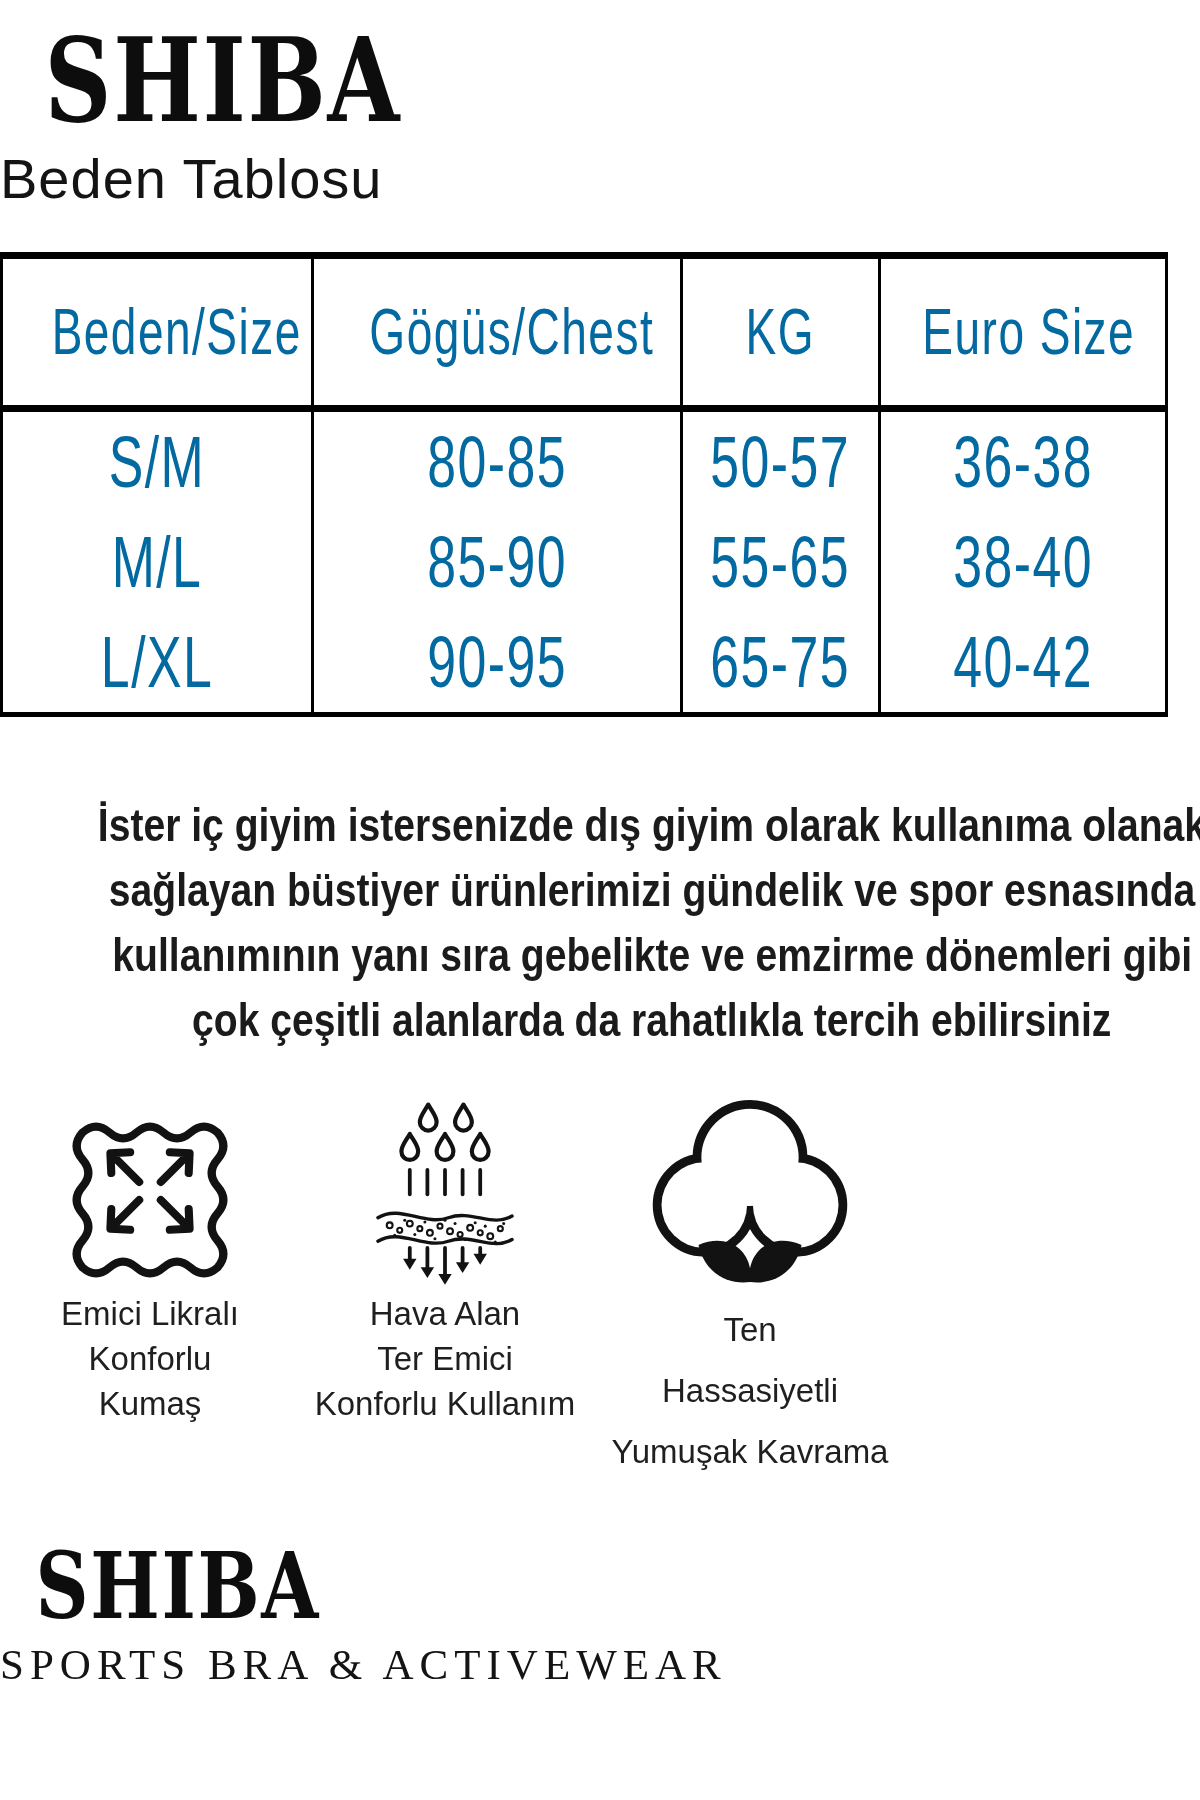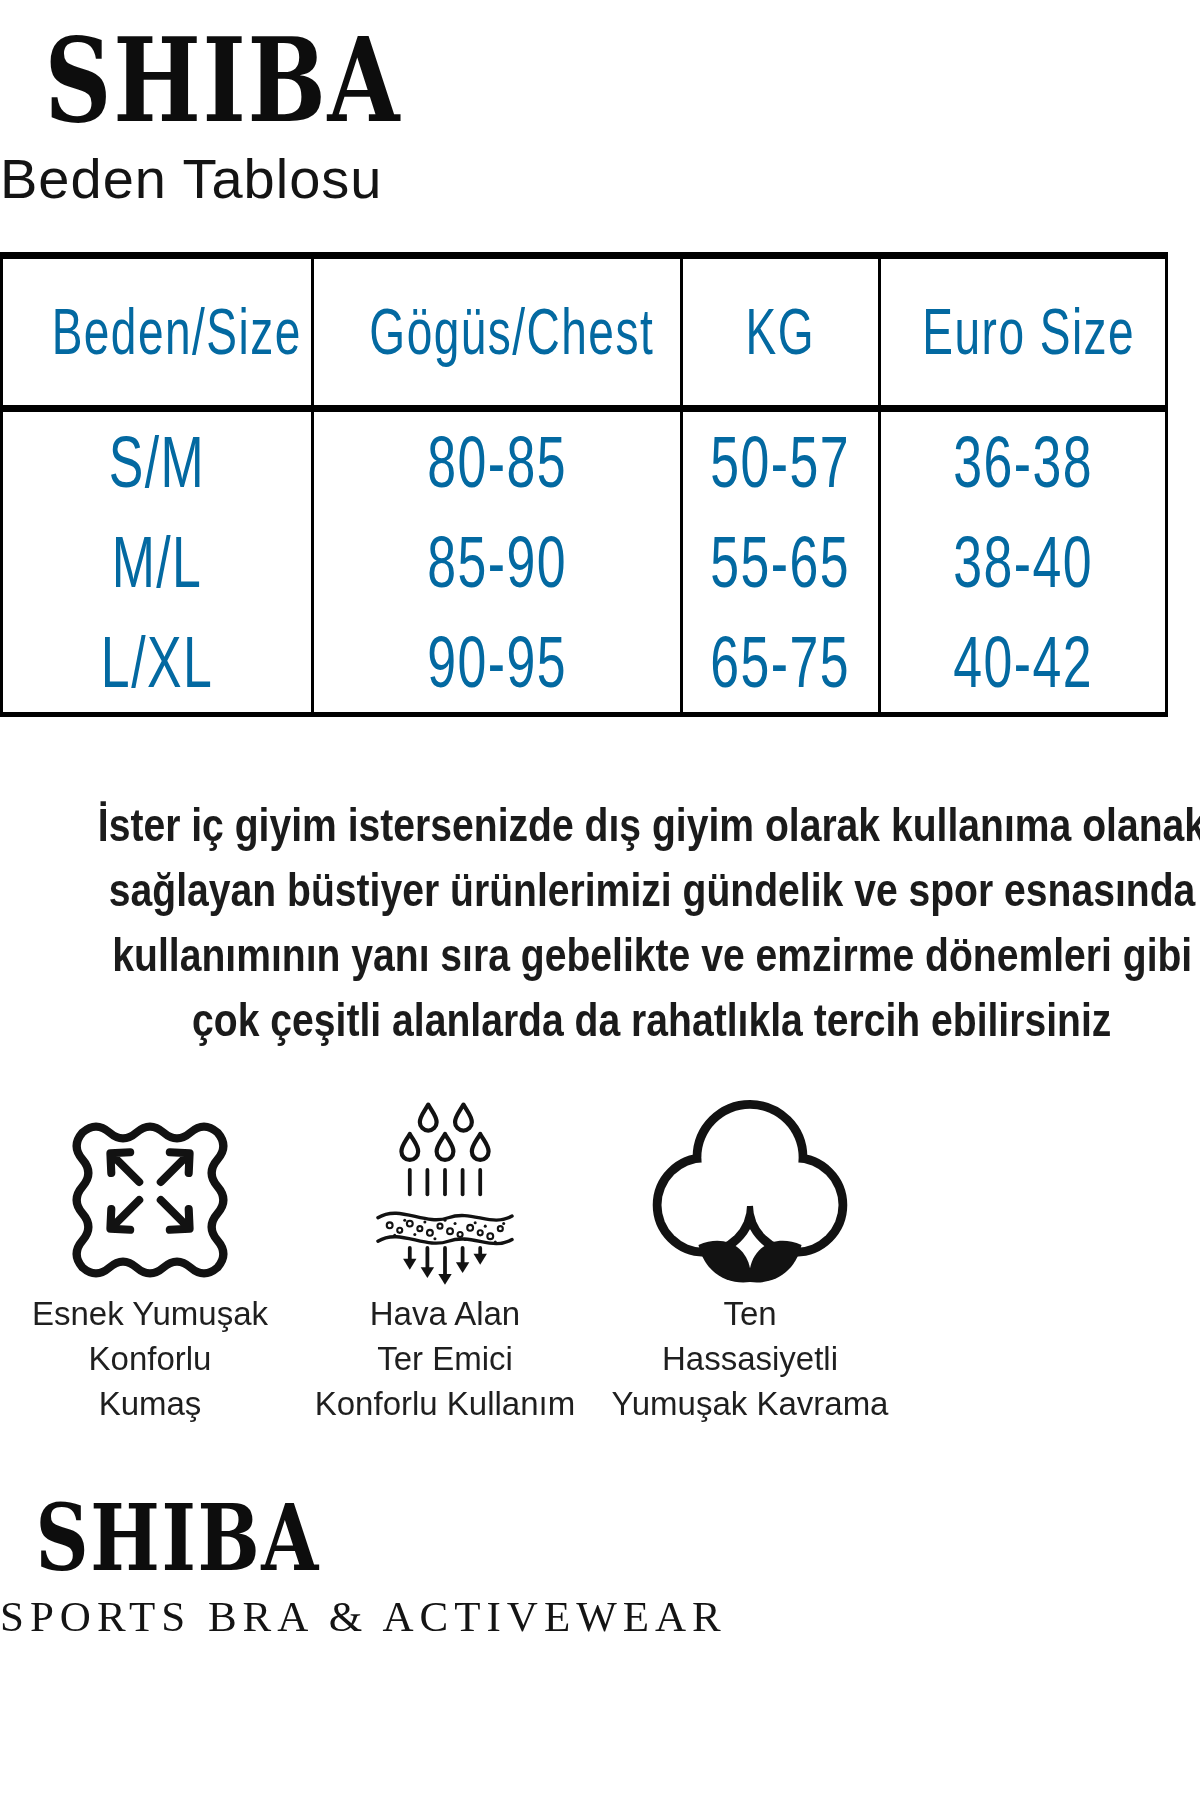--- a/index.html
+++ b/index.html
@@ -37,21 +37,21 @@
   .cnd { display:inline-block; transform:scaleX(0.72); transform-origin:center; white-space:nowrap; letter-spacing:2px; }
 
   
   .desc { margin-top:76px; text-align:center; }
   .desc .dline { font-size:46px; line-height:65px; font-weight:bold; color:#1b1b1b; }
   .sq85 { display:inline-block; transform:scaleX(0.85); transform-origin:center; white-space:nowrap; }
 
   
   .features { margin-top:38px; display:flex; justify-content:center; align-items:flex-start; }
   .feature { display:flex; flex-direction:column; align-items:center; }
-  .feature.f1 { width:300px; } .feature.f2 { width:290px; } .feature.f3 { width:320px; }
+  .feature.f1 { width:300px; } .feature.f2 { width:290px; } .feature.f3 { width:320px;gap:16px; }
   .icon-box { height:200px; display:flex; align-items:center; justify-content:center; }
   .flabel { font-size:33px; line-height:45px; color:#1f1f1f; text-align:center; }
   svg .ln { stroke:#121212; fill:none; stroke-linecap:round; stroke-linejoin:round; }
   svg .fl { fill:#121212; stroke:none; }
 
   
   .footer-brand {
     margin-top:66px; font-family:"DejaVu Serif", serif; font-weight:bold;
     font-size:92px; line-height:1; color:#0d0d0d; letter-spacing:2px;
   }
@@ -119,21 +119,21 @@
     <div class="feature f1">
       <div class="icon-box">
         <svg width="180" height="180" viewBox="0 0 200 200">
           <path class="ln" stroke-width="9" d="M25,35 q15,-13 30,0 q15,13 30,0 q15,-13 30,0 q15,13 30,0 q15,-13 30,0 q13,15 0,30 q-13,15 0,30 q13,15 0,30 q-13,15 0,30 q13,15 0,30 q-15,13 -30,0 q-15,-13 -30,0 q-15,13 -30,0 q-15,-13 -30,0 q-15,13 -30,0 q-13,-15 0,-30 q13,-15 0,-30 q-13,-15 0,-30 q13,-15 0,-30 q-13,-15 0,-30 Z"></path>
           <path class="ln" stroke-width="9" d="M88,90 L58,60 M78,57 L56,58 L57,80"></path>
           <path class="ln" stroke-width="9" d="M112,90 L142,60 M122,57 L144,58 L143,80"></path>
           <path class="ln" stroke-width="9" d="M88,110 L58,140 M57,120 L56,142 L78,143"></path>
           <path class="ln" stroke-width="9" d="M112,110 L142,140 M143,120 L144,142 L122,143"></path>
         </svg>
       </div>
-      <div class="flabel">Esnek Yumuşak</div>
+      <div class="flabel">Emici Likralı</div>
       <div class="flabel">Konforlu</div>
       <div class="flabel">Kumaş</div>
     </div>
 
     <div class="feature f2">
       <div class="icon-box">
         <svg width="168" height="197" viewBox="0 0 200 235">
           <g class="ln" stroke-width="5">
             <path transform="translate(80,30)" d="M0,-15 C5,-6 10,-1 10,6 A10,10 0 1,1 -10,6 C-10,-1 -5,-6 0,-15 Z"></path>
             <path transform="translate(122,30)" d="M0,-15 C5,-6 10,-1 10,6 A10,10 0 1,1 -10,6 C-10,-1 -5,-6 0,-15 Z"></path>

